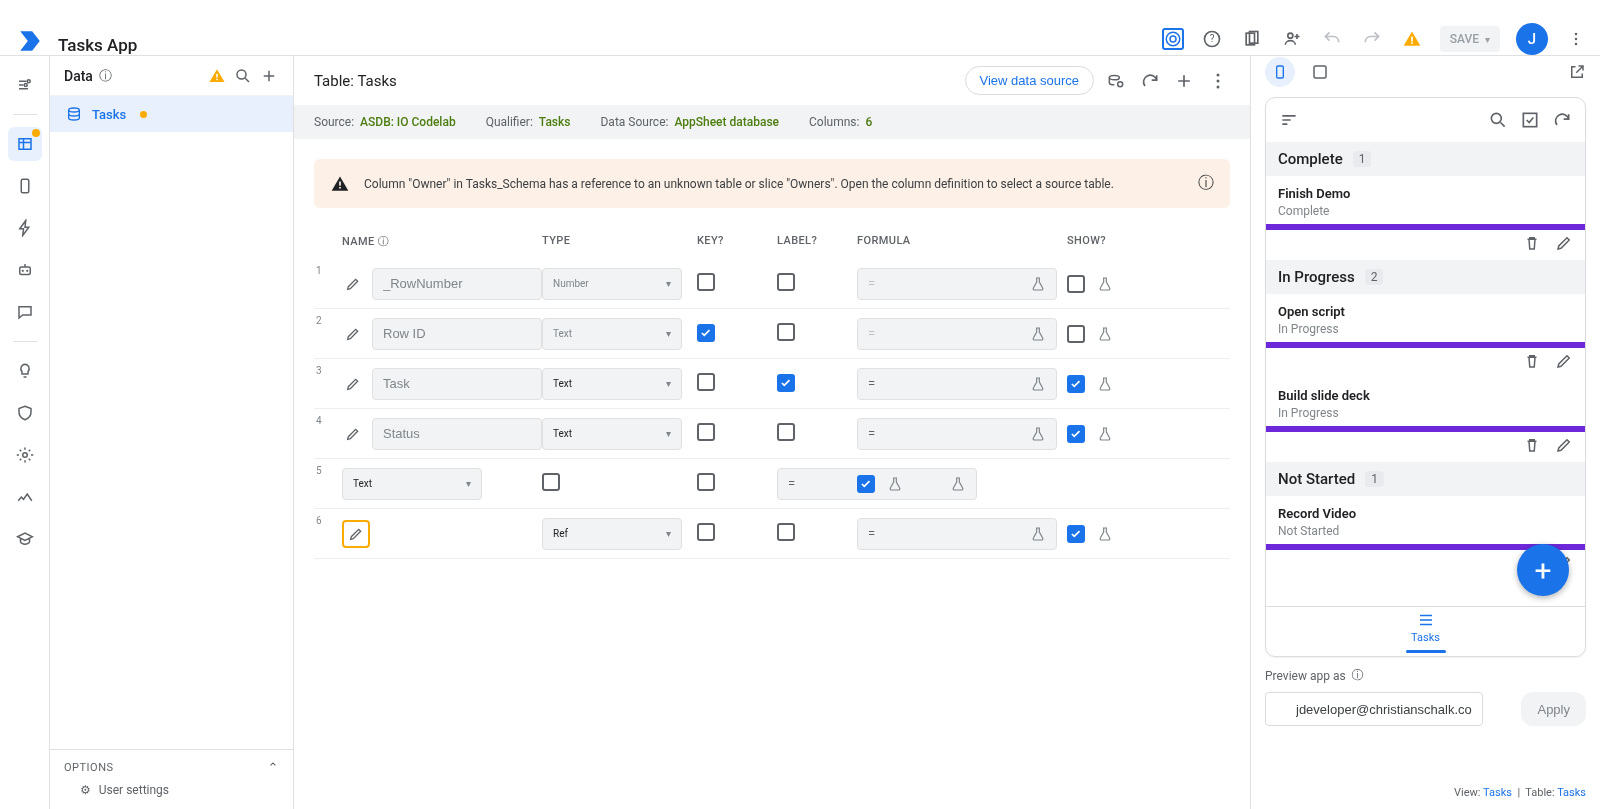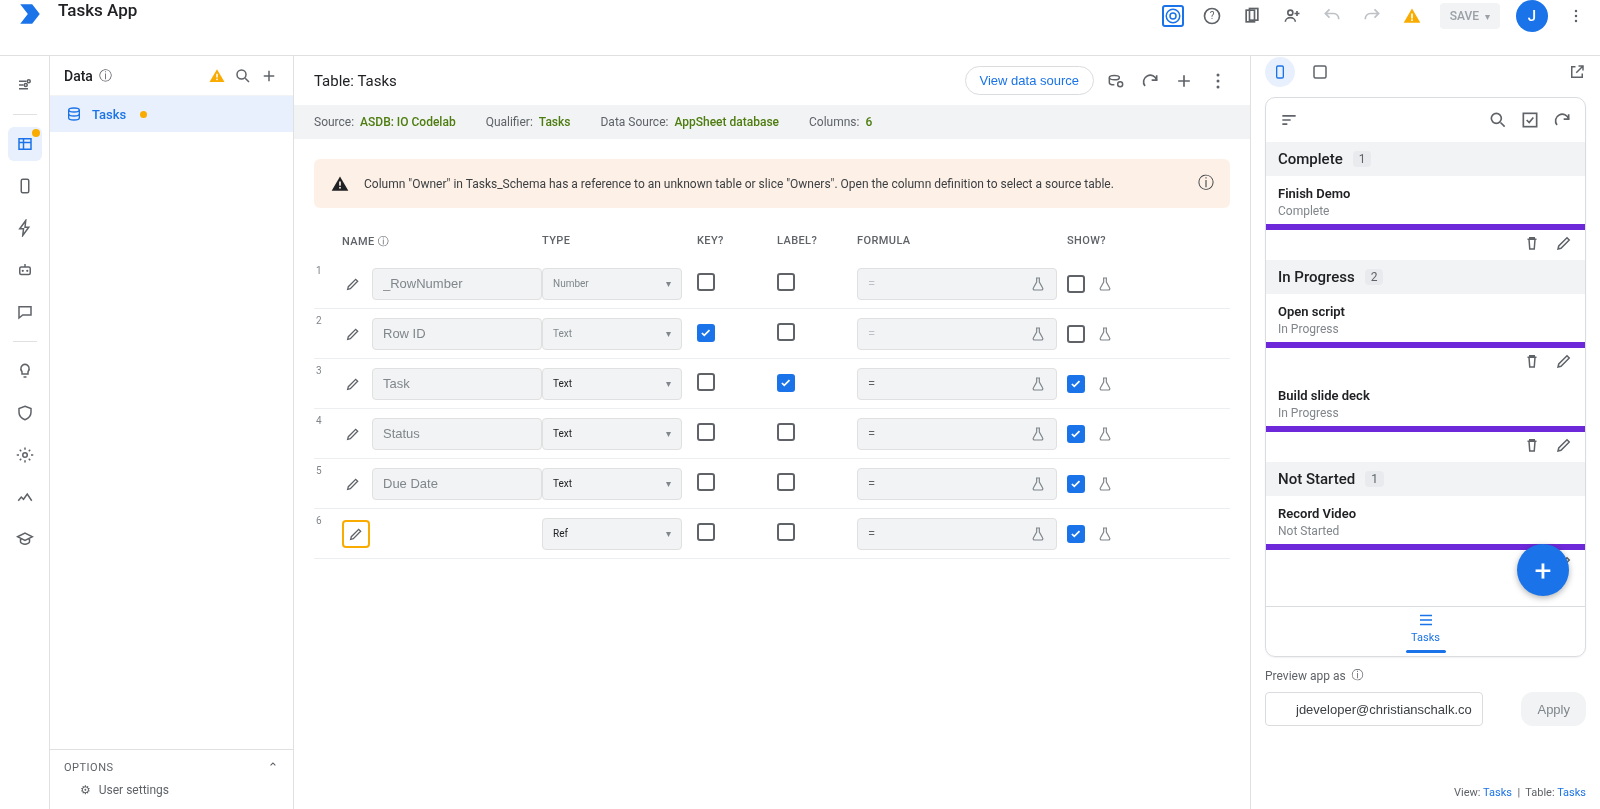--- a/index.html
+++ b/index.html
@@ -1,19 +1,19 @@
 <!DOCTYPE html>
 <html><head>
 <meta charset="utf-8">
 <style>
 * { box-sizing: border-box; margin: 0; padding: 0; }
 body { font-family: 'Google Sans', Roboto, Arial, sans-serif; font-size: 13px; color: #202124; background: #fff; overflow: hidden; }
 
 
-.topbar { height: 56px; border-bottom: 1px solid #e0e0e0; display: flex; align-items: flex-start; padding: 0 12px 0 16px; }
+.topbar { height: 56px; border-bottom: 1px solid #e0e0e0; display: flex; align-items: flex-end; padding: 0 12px 0 16px; }
 .logo { width: 28px; height: 28px; margin-right: 14px; display:flex; align-items:center; justify-content:center;}
 .app-title { font-size: 17px; font-weight: 500; color: #202124; }
 .topbar-spacer { flex: 1; }
 .topbar-icons { display: flex; align-items: center; gap: 16px; }
 .topbar-icons .ticon { width: 24px; height: 24px; display:flex; align-items:center; justify-content:center; color:#5f6368; cursor:pointer; }
 .ticon svg { width: 20px; height: 20px; }
 .save-btn { display: flex; align-items: center; gap: 6px; background: #f1f3f4; color: #9aa0a6; border-radius: 4px; padding: 6px 10px; font-size: 12px; font-weight: 500; cursor: not-allowed; }
 .save-btn .caret { font-size: 10px; color:#9aa0a6;}
 .avatar { width: 32px; height: 32px; border-radius: 50%; background: #1a73e8; color: #fff; display:flex; align-items:center; justify-content:center; font-weight:500; font-size:15px; }
 
@@ -505,28 +505,20 @@
           </div>
           <span class="flask">
             <svg viewBox="0 0 24 24" width="16" height="16">
               <path d="M9 3h6M10 3v6l-5 9a2 2 0 002 3h10a2 2 0 002-3l-5-9V3" fill="none" stroke="#80868b" stroke-width="1.8"></path>
             </svg>
           </span>
         </div>
       </div>
       <div class="col-row">
         <div class="row-num">5</div>
-        <div class="edit-cell">
-          <div class="pencil">
-            <svg viewBox="0 0 24 24" width="16" height="16">
-              <path d="M4 20l4-1 11-11-3-3L5 16z" fill="none" stroke="#5f6368" stroke-width="2"></path>
-            </svg>
-          </div>
-          <input class="name-input" readonly="" value="Due Date" style="">
-        </div>
         <div>
           <div class="type-select">
             <span>Text</span>
             <span style="color:#80868b;">▾</span>
           </div>
         </div>
         <div><div class="chk"></div></div>
         <div><div class="chk"></div></div>
         <div>
           <div class="formula-cell">

